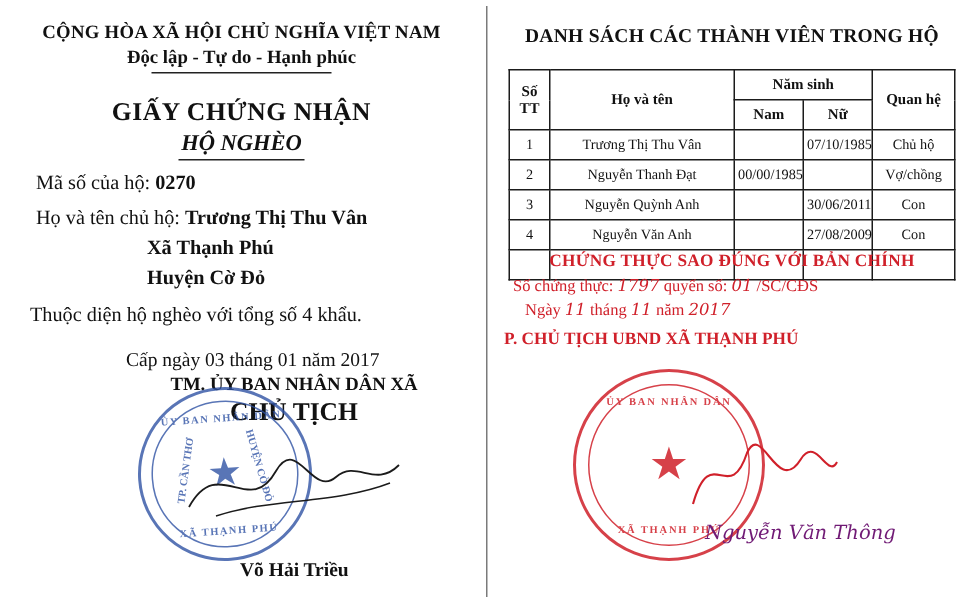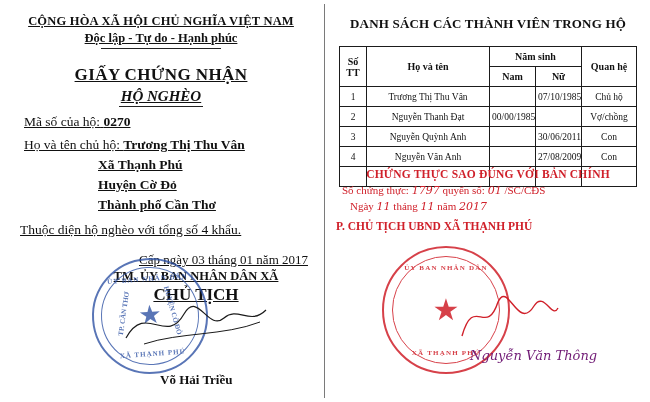--- a/index.html
+++ b/index.html
@@ -21,21 +21,20 @@
     height: 402px;
     background: #fff;
   }
   
   .left-pane {
     position: absolute;
     left: 0; top: 0;
     width: 322px; height: 347px;
     box-sizing: border-box;
     padding: 10px 14px 0 14px;
-    text-decoration: underline;
   }
   .divider {
     position: absolute;
     left: 324px; top: 4px;
     width: 1px; height: 394px;
     background: #7a7a7a;
   }
   .natl-line1 {
     text-align: center;
     font-weight: bold;
@@ -95,21 +94,21 @@
     margin-left: 6px;
   }
   .note2 {
     font-size: 13.5px;
     margin-top: 5px;
     margin-left: 6px;
   }
   .place-date {
     font-size: 13px;
     margin-top: 14px;
-    text-align: right;
+    text-align: left;
     padding-left: 70px;
   }
   .signblock {
     margin-top: 1px;
     text-align: center;
     padding-left: 70px;
     position: relative;
   }
   .signblock .l1 {
     font-size: 12.5px;
@@ -330,21 +329,20 @@
     <div class="field">
       <span>Mã số của hộ:</span>
       <span class="val">0270</span>
     </div>
     <div class="field">
       <span>Họ và tên chủ hộ:</span>
       <span class="val">Trương Thị Thu Vân</span>
     </div>
     <div class="field-indent">Xã Thạnh Phú</div>
     <div class="field-indent">Huyện Cờ Đỏ</div>
-    <div class="field-indent">Thành phố Cần Thơ</div>
 
     <div class="note">Thuộc diện hộ nghèo với tổng số 4 khẩu.</div>
 
     <div class="place-date">Cấp ngày 03 tháng 01 năm 2017</div>
     <div class="signblock">
       <div class="l1">TM. ỦY BAN NHÂN DÂN XÃ</div>
       <div class="l2">CHỦ TỊCH</div>
     </div>
 
     <div class="seal">

